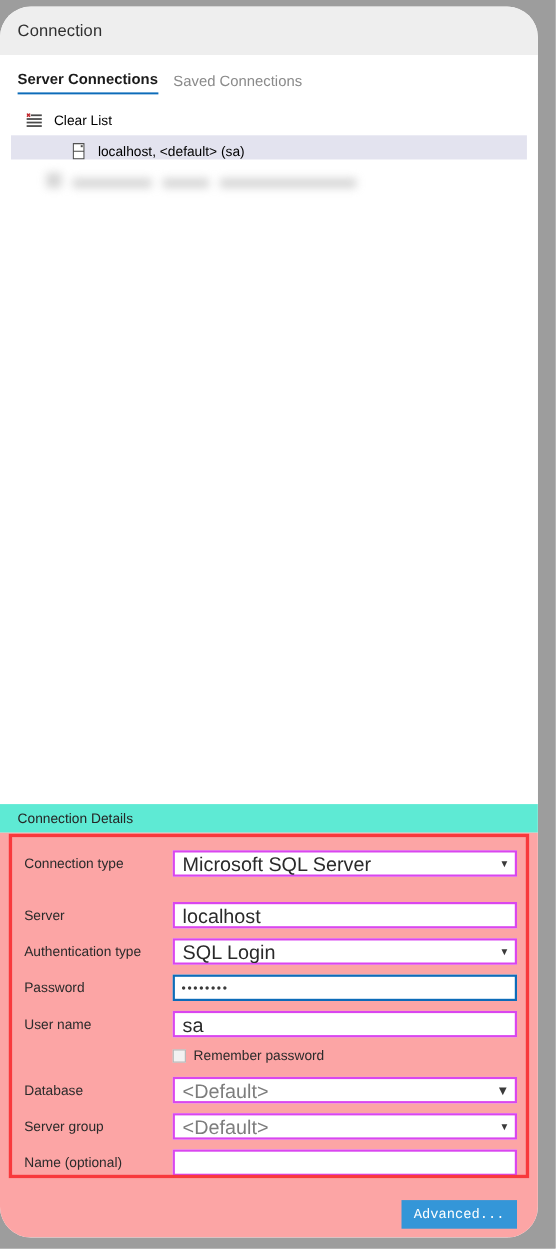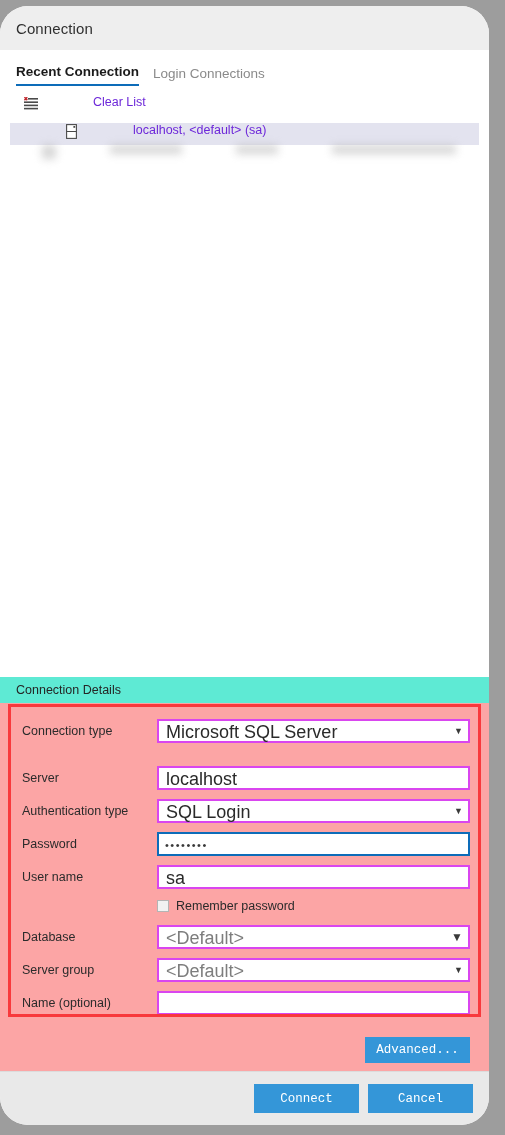--- a/index.html
+++ b/index.html
@@ -63,26 +63,25 @@
   
   #conn-list {
     flex: 1 1 auto;
     background: #ffffff;
     padding-top: 9px;
     overflow: hidden;
   }
   .list-row {
     height: 22px;
     display: flex;
-    align-items: flex-start;
+    align-items: flex-end;
     padding-left: 22px;
     font-size: 12.5px;
-    color: #6d28d9;
+    color: #000000;
     cursor: pointer;
-    gap: 44px;
   }
   .list-row .ico {
     width: 18px; height: 16px;
     margin-right: 9px;
     flex: 0 0 18px;
     display: flex;
     align-items: center;
     justify-content: center;
   }
   #row-clear-list { margin-bottom: 6px; padding-left: 22px; }
@@ -229,22 +228,22 @@
 </head>
 <body>
 
 <div id="window-frame">
 
   <div id="title-bar">
     <span id="title-text">Connection</span>
   </div>
 
   <div id="tab-strip">
-    <div class="tab active">Recent Connection</div>
-    <div class="tab">Login Connections</div>
+    <div class="tab active">Server Connections</div>
+    <div class="tab">Saved Connections</div>
   </div>
 
   <div id="conn-list">
 
     <div class="list-row" id="row-clear-list">
       <span class="ico">
         <svg width="15" height="13" viewBox="0 0 15 13">
           <rect x="4" y="1" width="10" height="1.6" fill="#4a4a4a"></rect>
           <rect x="0" y="4.4" width="14" height="1.6" fill="#4a4a4a"></rect>
           <rect x="0" y="7.6" width="14" height="1.6" fill="#4a4a4a"></rect>
@@ -352,18 +351,14 @@
         </span>
       </div>
 
       <div id="advanced-wrap">
         <button class="btn" id="btn-advanced">Advanced...</button>
       </div>
 
     </div>
   </div>
 
-  <div id="footer">
-    <button class="btn" id="btn-connect">Connect</button>
-    <button class="btn" id="btn-cancel">Cancel</button>
-  </div>
 
 </div>
 
 </body></html>

